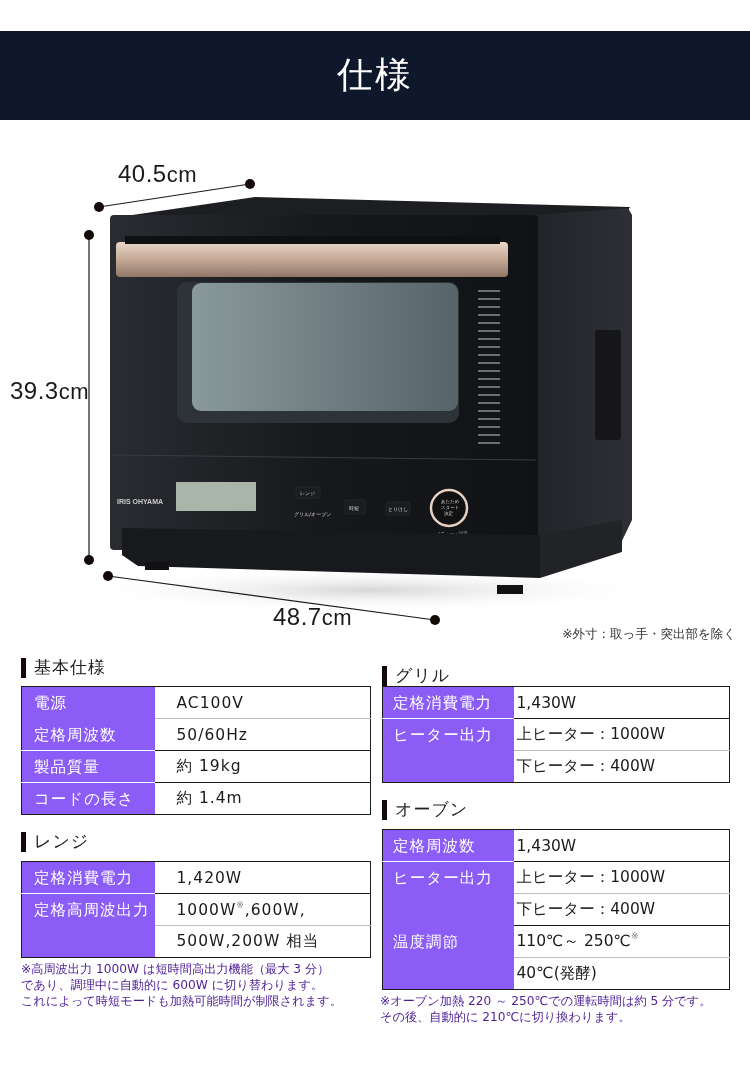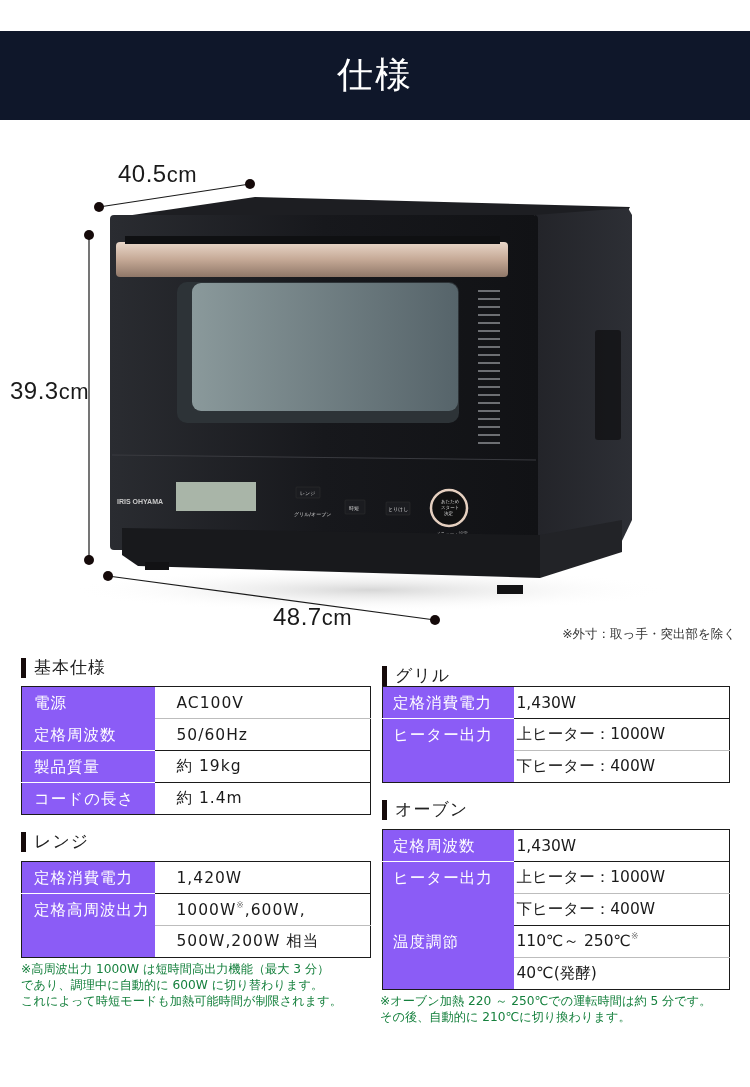--- a/index.html
+++ b/index.html
@@ -22,21 +22,21 @@
   table.spec td { height: 32px; font-size: 15.5px; vertical-align: middle; }
   table.spec td.lbl { background: #8b5cf6; color: #ffffff; padding-left: 12px; letter-spacing: 1px; vertical-align: top; padding-top: 6px; }
   table.spec td.val { background: #ffffff; color: #1a1a1a; padding-left: 22px; border-bottom: 1px solid #bdbdbd; letter-spacing: 1px; }
   table.spec tr.sep td.val { border-bottom: 1.5px solid #1b1b1b; }
   table.spec tr:last-child td.val { border-bottom: none; }
   table.spec.right td.val { padding-left: 3px; letter-spacing: 0; }
   table.spec.right td.lbl { padding-left: 10px; }
   table.spec tr.sep td.lbl { border-bottom: 1px solid #ffffff; }
   sup.mark { font-size: 9px; vertical-align: 7px; color: #777; }
 
-  .footnote { position: absolute; font-size: 12.2px; color: #15803d; line-height: 16px; }
+  .footnote { position: absolute; font-size: 12.2px; color: #4c1d95; line-height: 16px; }
 </style>
 </head>
 <body>
 
 <div class="header-band">
   <h1 class="header-title">仕様</h1>
 </div>
 
 <div class="product">
   <svg width="750" height="490" viewBox="0 150 750 490" style="position:absolute;left:0;top:0">

